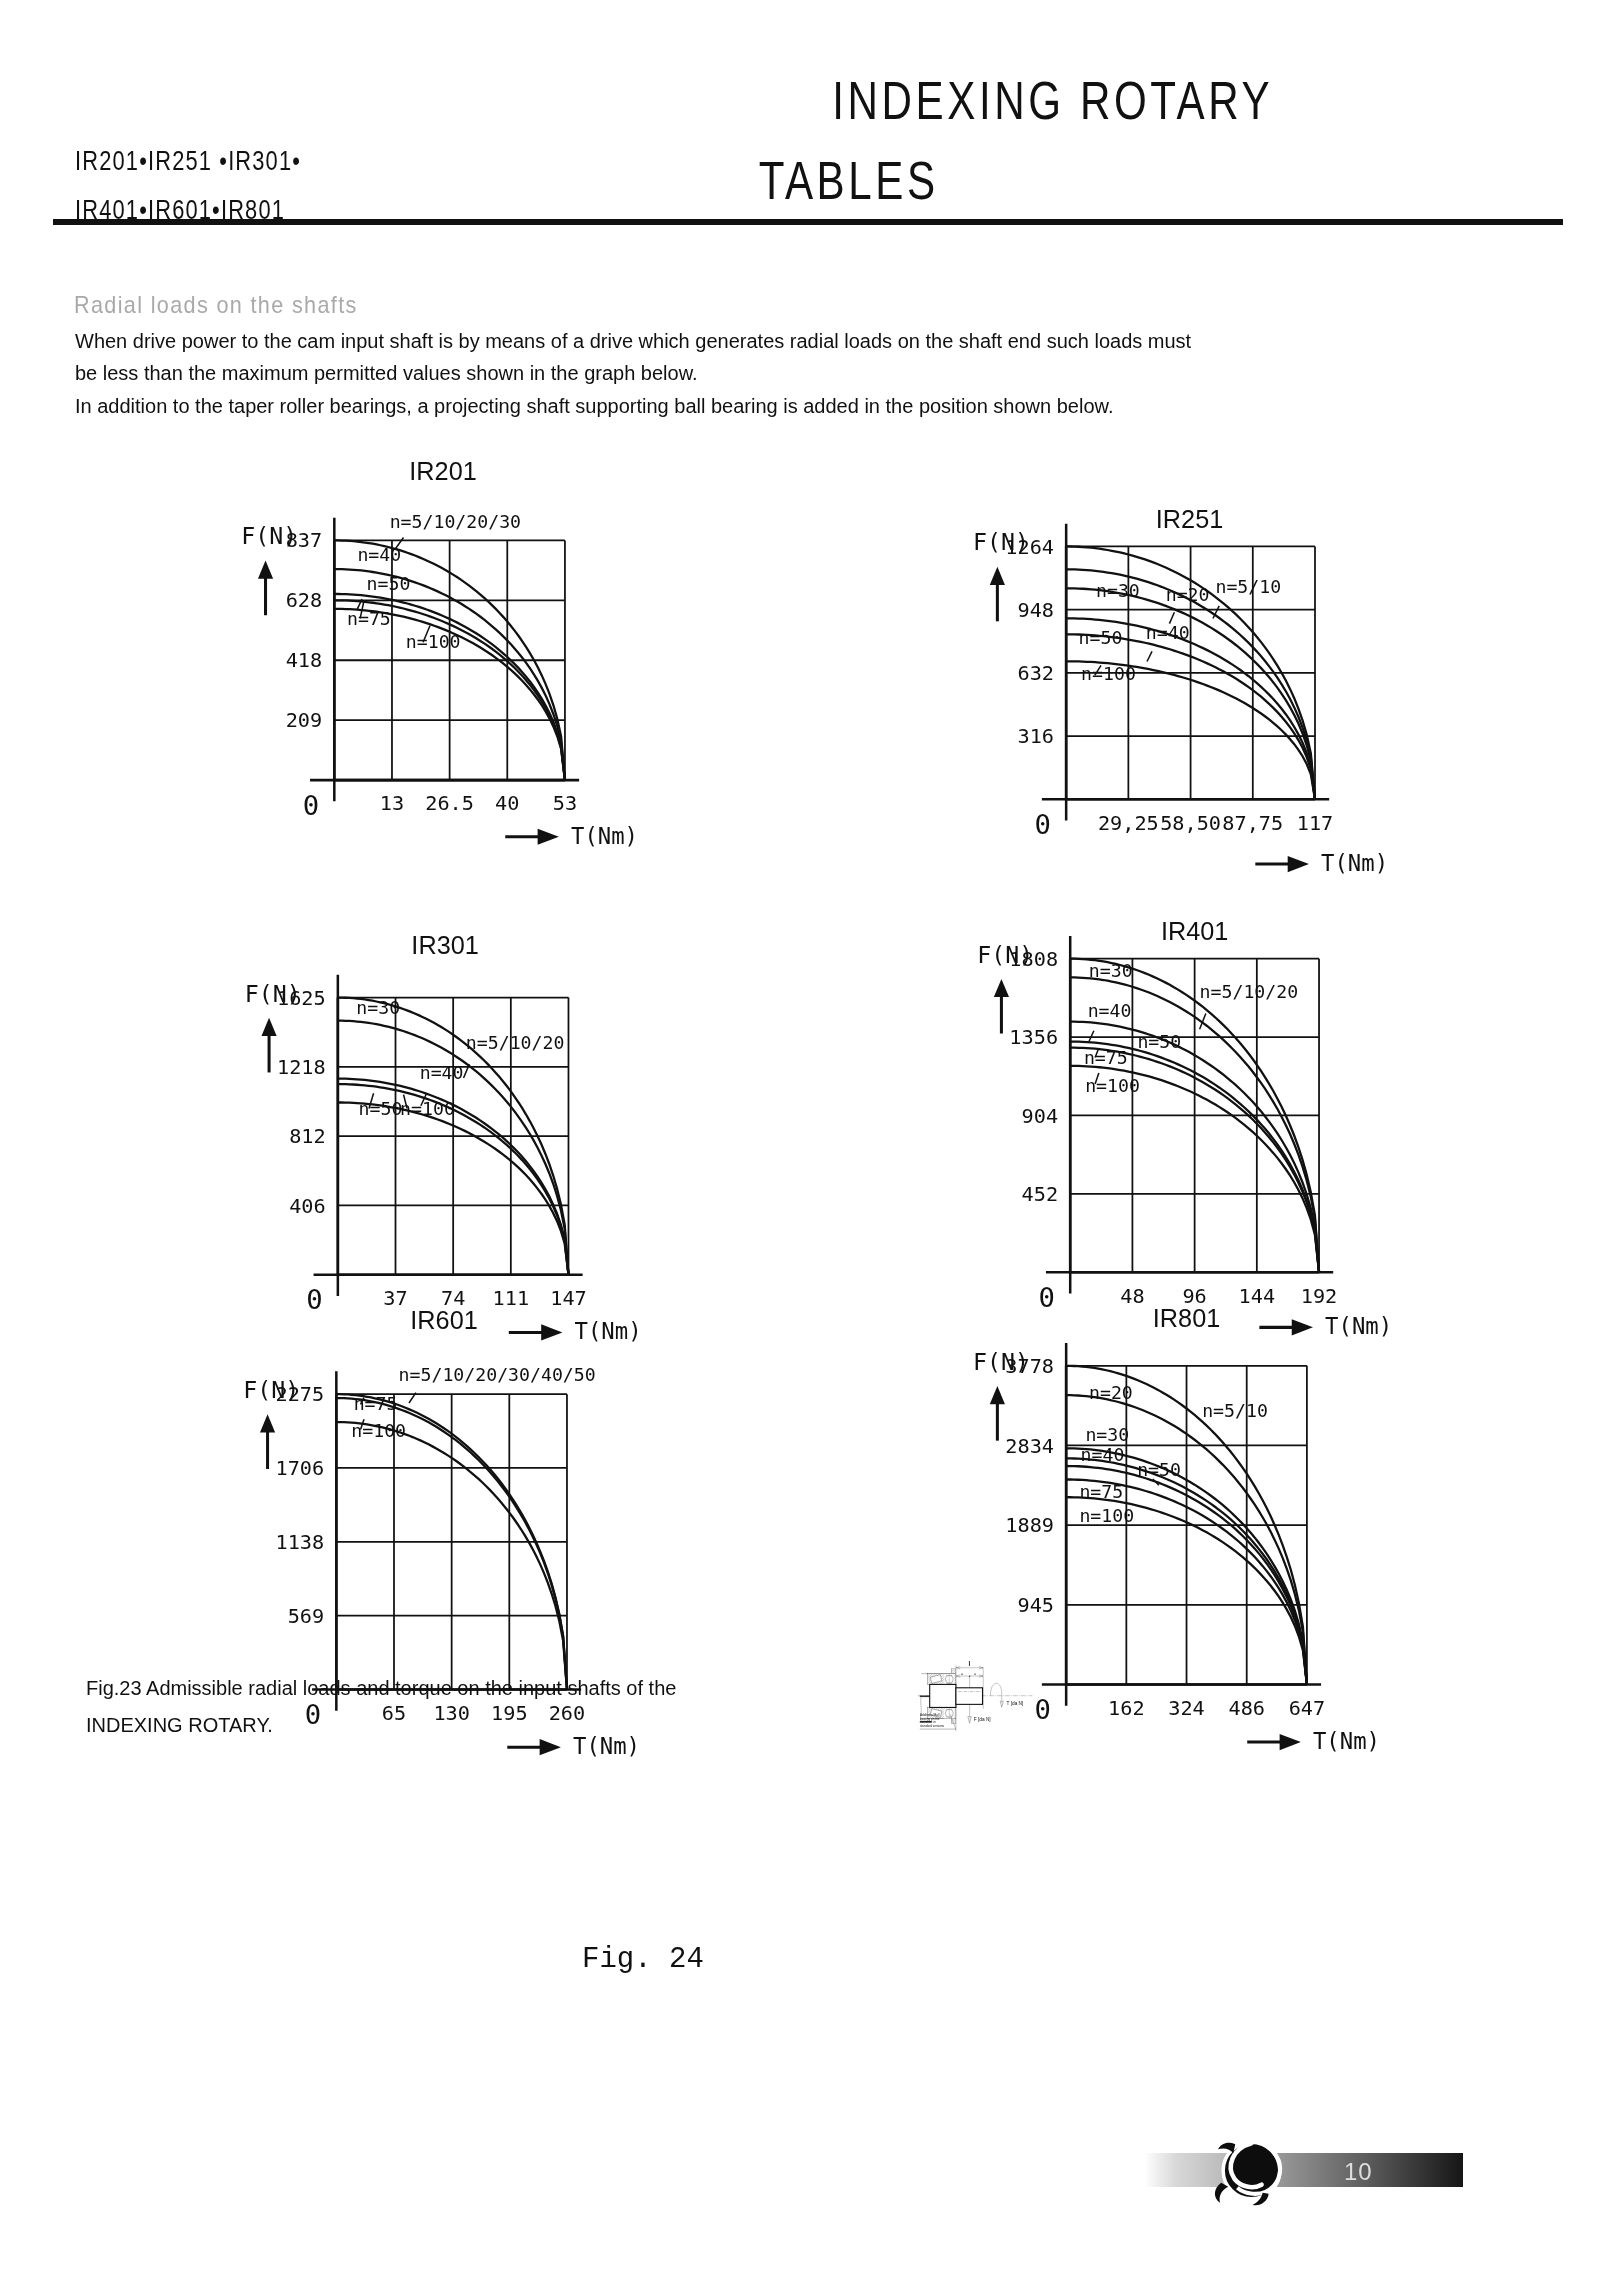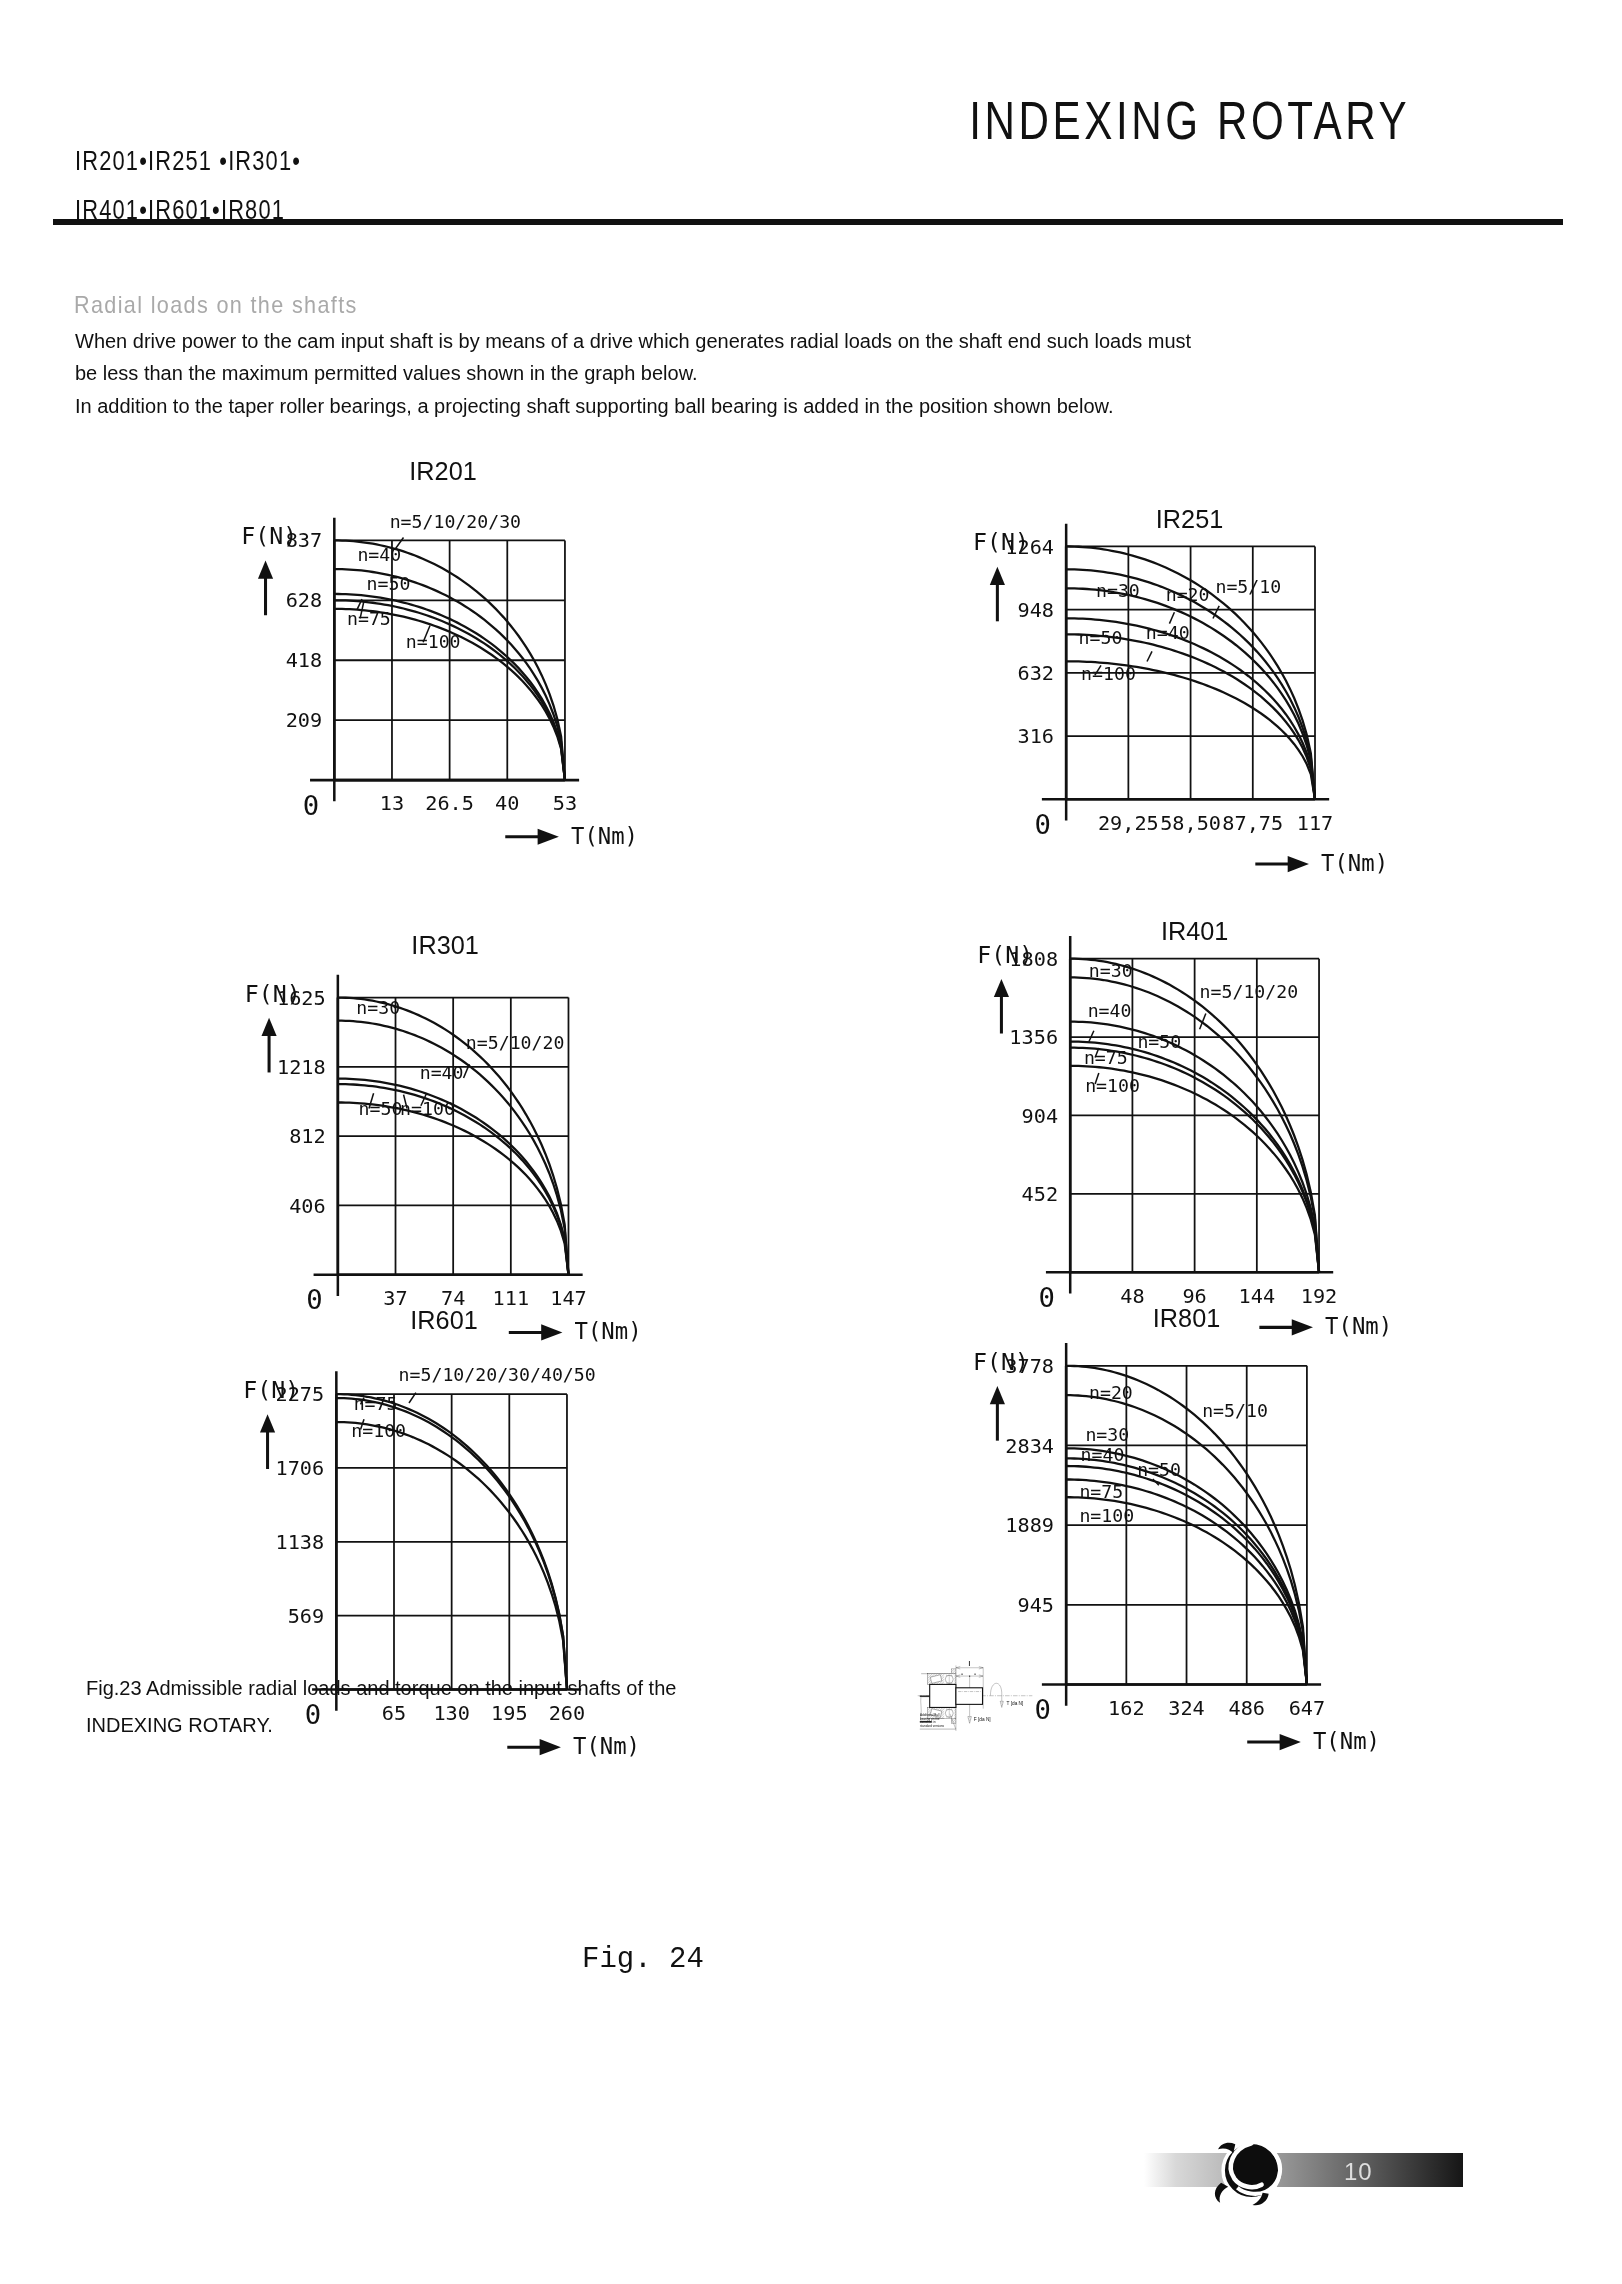--- a/index.html
+++ b/index.html
@@ -2,21 +2,21 @@
 <html style="font-size:8px"><head>
 <meta charset="utf-8">
 <style>
   html,body{margin:0;padding:0;background:#e8e8e8;}
   #page{position:relative;width:1622px;height:2284px;background:#ffffff;
         font-family:"Liberation Sans",sans-serif;color:#111;overflow:hidden;}
   .abs{position:absolute;}
   .cond{display:inline-block;transform:scaleX(0.78);transform-origin:0 50%;white-space:nowrap;}
   .condR{display:inline-block;transform:scaleX(0.78);transform-origin:100% 50%;white-space:nowrap;}
   #models{left:75px;top:136px;font-size:28px;letter-spacing:1.5px;line-height:49px;}
-  #big-title{left:708px;top:80px;width:840px;text-align:center;font-size:54px;
+  #big-title{left:708px;top:60px;width:840px;text-align:left;font-size:54px;
              letter-spacing:4.6px;line-height:80px;}
   #header-rule{left:53px;top:219px;width:1510px;height:6px;background:#111;}
   #section-heading{left:74px;top:291px;font-size:24px;font-weight:normal;color:#a9a9a9;letter-spacing:1.5px;}
   .para-line{left:75px;font-size:20px;white-space:nowrap;}
   .cap-line{left:86px;font-size:20px;white-space:nowrap;}
   #fig24-label{left:582px;top:1943px;font-family:Liberation Mono, monospace;font-size:29px;}
   #footer-bar{left:1144px;top:2153px;width:319px;height:34px;
       background:linear-gradient(90deg,#ffffff 0%,#d8d8d8 10%,#a8a8a8 35%,#5c5c5c 70%,#161616 100%);}
   #page-num{left:1344px;top:2158px;font-size:24px;color:#dedede;letter-spacing:1px;text-align:center;}
   svg text{fill:#111;}
@@ -25,20 +25,21 @@
 <body>
 
 <div id="page">
 
   <div class="abs" id="models">
     <div><span class="cond">IR201•IR251 •IR301•</span></div>
     <div><span class="cond">IR401•IR601•IR801</span></div>
   </div>
   <div class="abs" id="big-title">
     <div><span class="condR">INDEXING ROTARY</span></div>
+    <div><span class="condR">TABLES</span></div>
   </div>
   <div class="abs" id="header-rule"></div>
 
   <div class="abs" id="section-heading">
     <span class="cond" style="transform:scaleX(0.9)">Radial loads on the shafts</span>
   </div>
   <div class="abs para-line" style="top:330px">When drive power to the cam input shaft is by means of a drive which generates radial loads on the shaft end such loads must</div>
   <div class="abs para-line" style="top:362px">be less than the maximum permitted values shown in the graph below.</div>
   <div class="abs para-line" style="top:395px">In addition to the taper roller bearings, a projecting shaft supporting ball bearing is added in the position shown below.</div>
 

